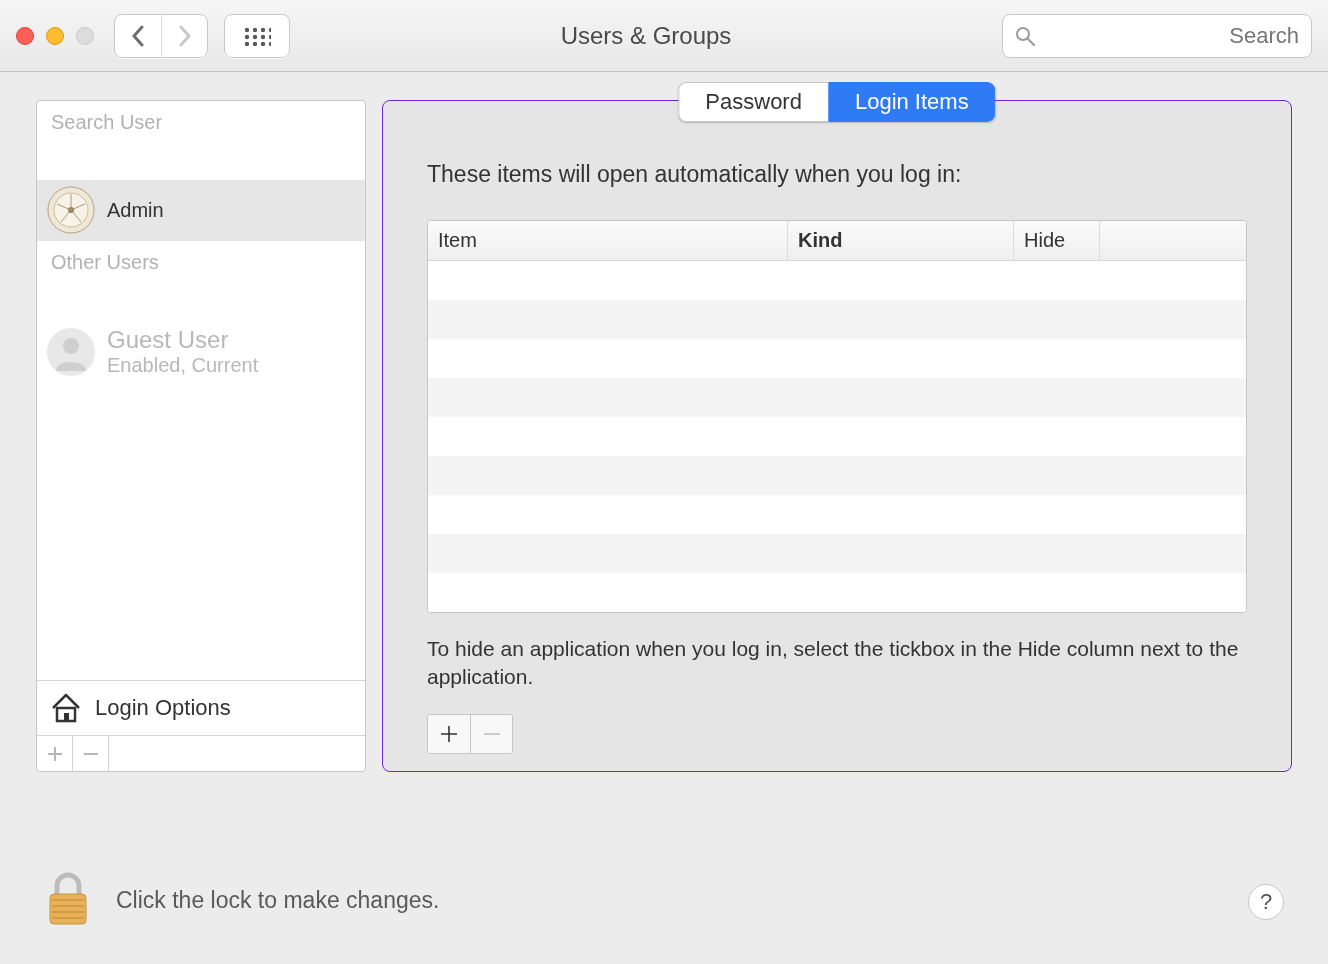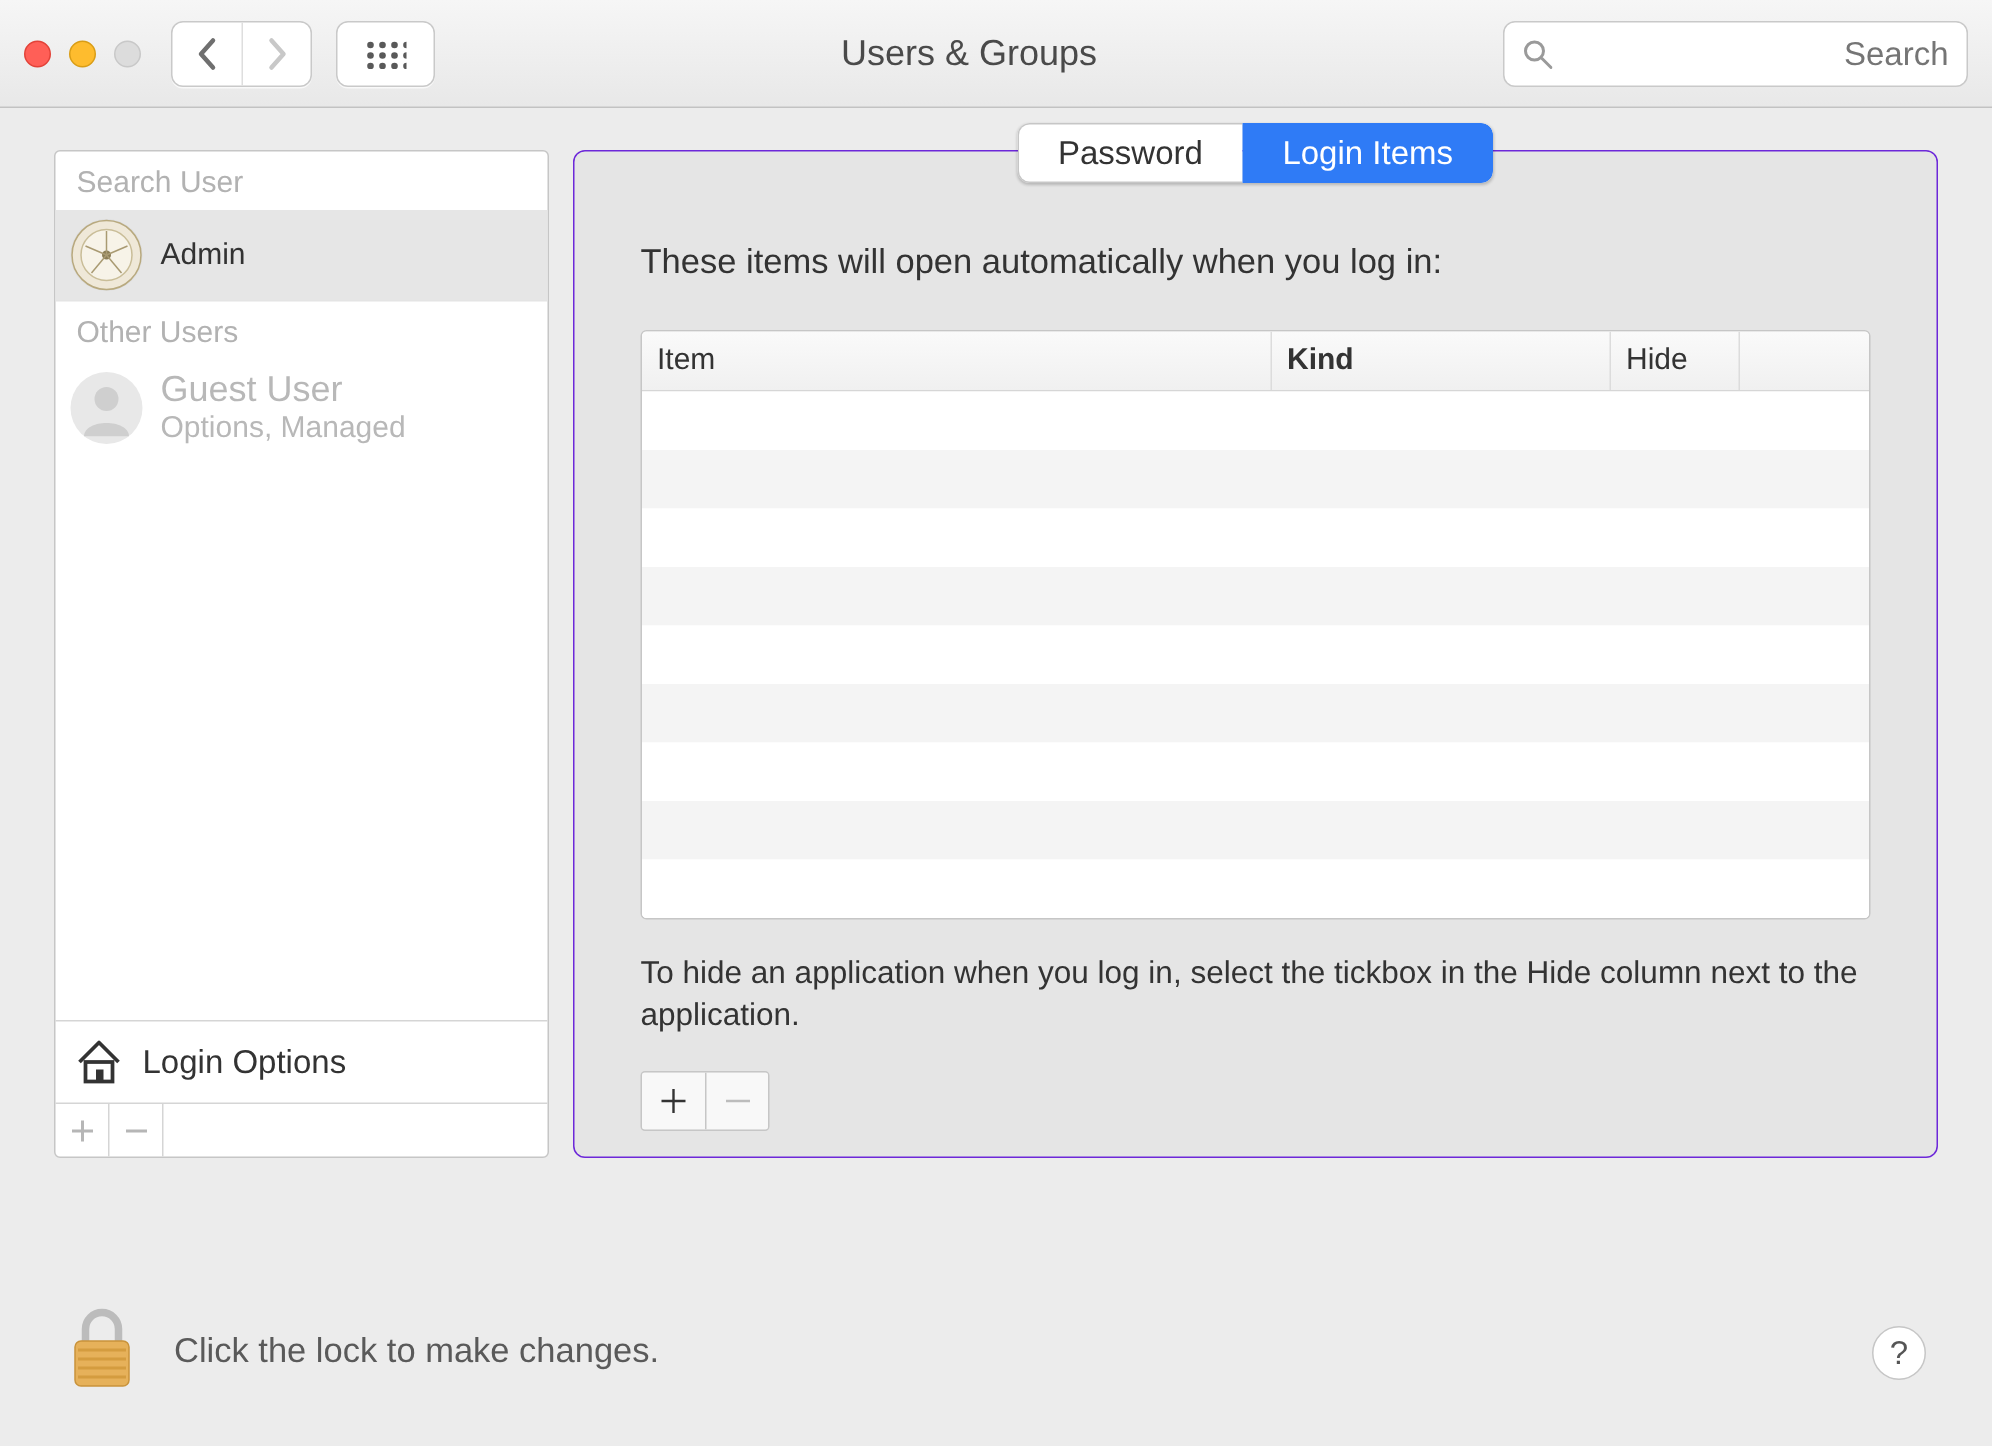--- a/index.html
+++ b/index.html
@@ -82,20 +82,21 @@
     }
     .sidebar-header {
       padding: 10px 14px 6px 14px;
       font-size: 20px;
       color: #b2b2b2;
     }
     .user-row {
       display: flex; align-items: center;
       padding: 6px 10px;
       gap: 12px;
+      margin-top: 40px;
     }
     .user-row.selected { background: #e6e6e6; }
     .avatar {
       width: 48px; height: 48px; border-radius: 50%;
       background: #ddd;
       display: flex; align-items: center; justify-content: center;
       flex-shrink: 0;
     }
     .user-text { display: flex; flex-direction: column; }
     .user-name { font-size: 21px; color: #333; }
@@ -175,21 +176,21 @@
       background: linear-gradient(#fafafa,#f0f0f0);
       border-bottom: 1px solid #d6d6d6;
     }
     .th {
       font-size: 20px;
       padding: 8px 10px;
       border-right: 1px solid #dcdcdc;
       color: #333;
     }
     .th:last-child { border-right: none; }
-    .th.c-item { width: 420px; }
+    .th.c-item { width: 360px; }
     .th.c-kind { width: 226px; font-weight: bold; }
     .th.c-hide { width: 86px; }
     .th.c-end { flex: 1; }
     .tbody { }
     .trow { height: 39px; }
     .trow:nth-child(odd) { background: #fff; }
     .trow:nth-child(even) { background: #f4f4f4; }
     .hint {
       font-size: 21px;
       color: #333;
@@ -306,21 +307,21 @@
     <div class="sidebar-header" style="border-top:1px solid #e4e4e4">Other Users</div>
     <div class="user-row guest">
       <div class="avatar" style="background:#e8e8e8">
         <svg width="38" height="38" viewBox="0 0 38 38">
             <circle cx="19" cy="13" r="8" fill="#cfcfcf"></circle>
             <path d="M4 38 C4 26 34 26 34 38 Z" fill="#cfcfcf"></path>
           </svg>
       </div>
       <div class="user-text">
         <span class="user-name">Guest User</span>
-        <span class="user-sub">Options, Managed</span>
+        <span class="user-sub">Enabled, Current</span>
       </div>
     </div>
     <div class="sidebar-spacer"></div>
     <div class="login-options">
       <svg width="34" height="34" viewBox="0 0 34 34">
           <path d="M4 17 L17 4 L30 17" fill="none" stroke="#333" stroke-width="2.5" stroke-linejoin="round"></path>
           <rect x="8" y="17" width="18" height="13" fill="none" stroke="#333" stroke-width="2.5"></rect>
           <rect x="15" y="22" width="5" height="8" fill="#333"></rect>
         </svg>
       <span>Login Options</span>

